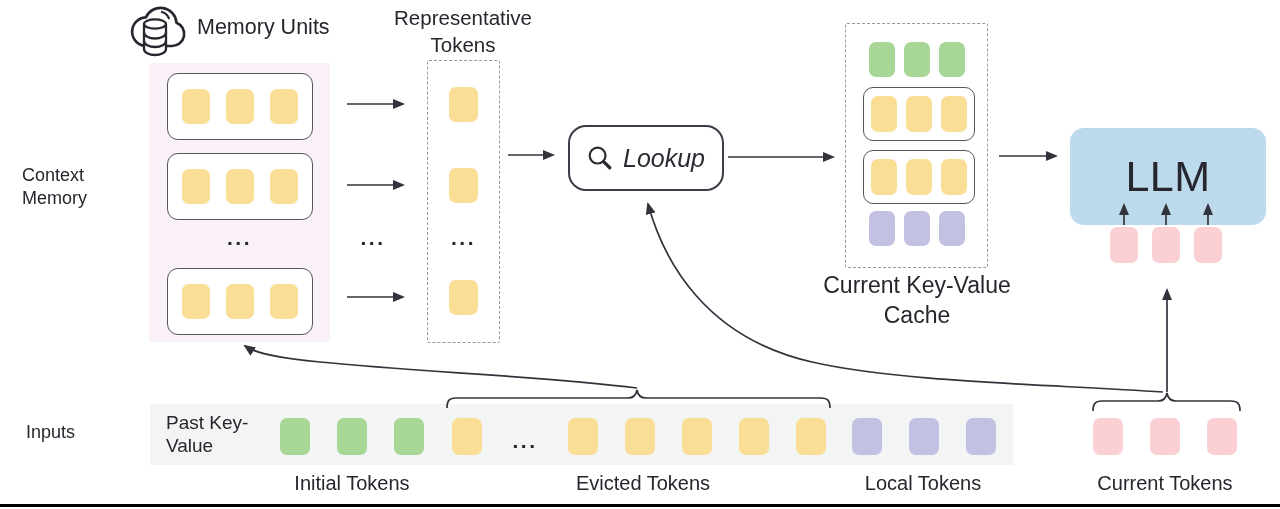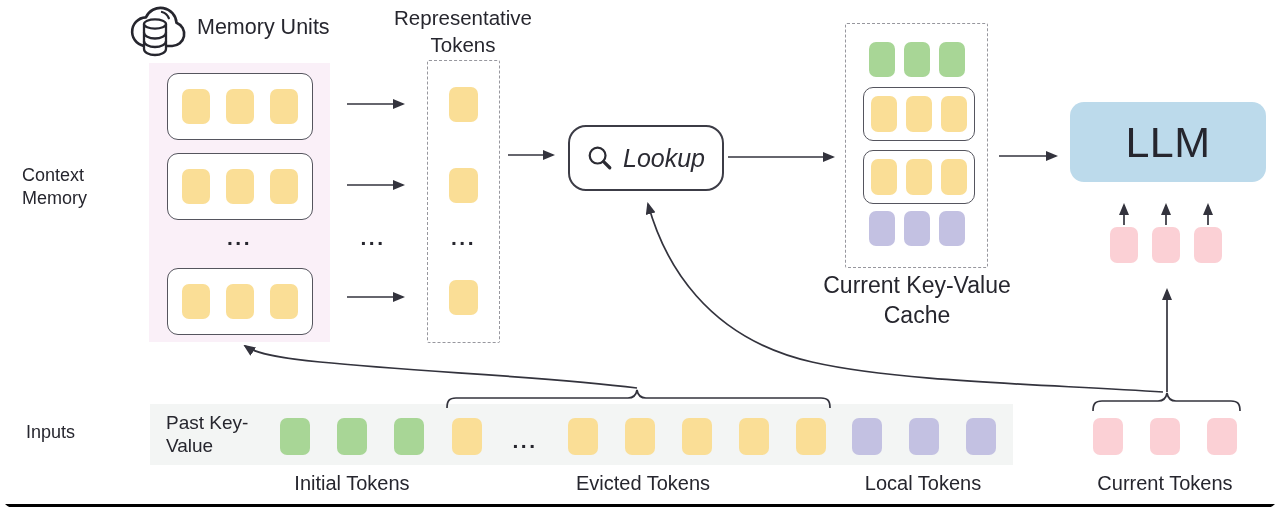--- a/index.html
+++ b/index.html
@@ -1,18 +1,18 @@
 <!DOCTYPE html>
 <html><head>
 <meta charset="utf-8">
 <style>
   html,body{margin:0;padding:0;background:#fff;}
   .canvas{
     position:relative;width:1280px;height:509px;background:#ffffff;
-    font-family:"Liberation Sans",sans-serif;color:#2b2b33;overflow:hidden;border-radius:17px;
+    font-family:"Liberation Sans",sans-serif;color:#2b2b33;overflow:hidden;
   }
   .abs{position:absolute;}
   
   .tokens{display:flex;align-items:center;justify-content:center;}
   .token{flex:none;width:var(--w,28px);height:var(--h,35px);border-radius:7px;}
   .tk-mem{--w:28px;--h:35px;gap:16px;}
   .tk-rep{--w:29px;--h:35px;}
   .tk-cache{--w:26px;--h:35px;gap:9px;}
   .tk-cacheb{--w:26px;--h:36px;gap:9px;}
   .tk-llm{--w:28px;--h:36px;gap:14px;}
@@ -119,21 +119,21 @@
       <span class="token" style="background: rgb(250, 222, 150);"></span>
       <span class="token" style="background: rgb(250, 222, 150);"></span>
     </div>
   <div class="abs tokens tk-cache" style="left:845px;top:211px;width:143px">
       <span class="token" style="background: rgb(195, 193, 226);"></span>
       <span class="token" style="background: rgb(195, 193, 226);"></span>
       <span class="token" style="background: rgb(195, 193, 226);"></span>
     </div>
   <div class="abs lbl t-med center" style="left:817px;top:271px;width:200px">Current Key-Value Cache</div>
 
-  <div class="abs llm-box" style="left:1070px;top:102px;width:196px;height:80px">
+  <div class="abs llm-box" style="left:1070px;top:128px;width:196px;height:97px">
     <span>LLM</span>
   </div>
   <div class="abs tokens tk-llm" style="left:1110px;top:227px">
       <span class="token" style="background: rgb(251, 208, 213);"></span>
       <span class="token" style="background: rgb(251, 208, 213);"></span>
       <span class="token" style="background: rgb(251, 208, 213);"></span>
     </div>
 
   <div class="abs lbl t-big" style="left:26px;top:421px">Inputs</div>
   <div class="abs inputbar" style="left:150px;top:404px;width:863px;height:61px"></div>

